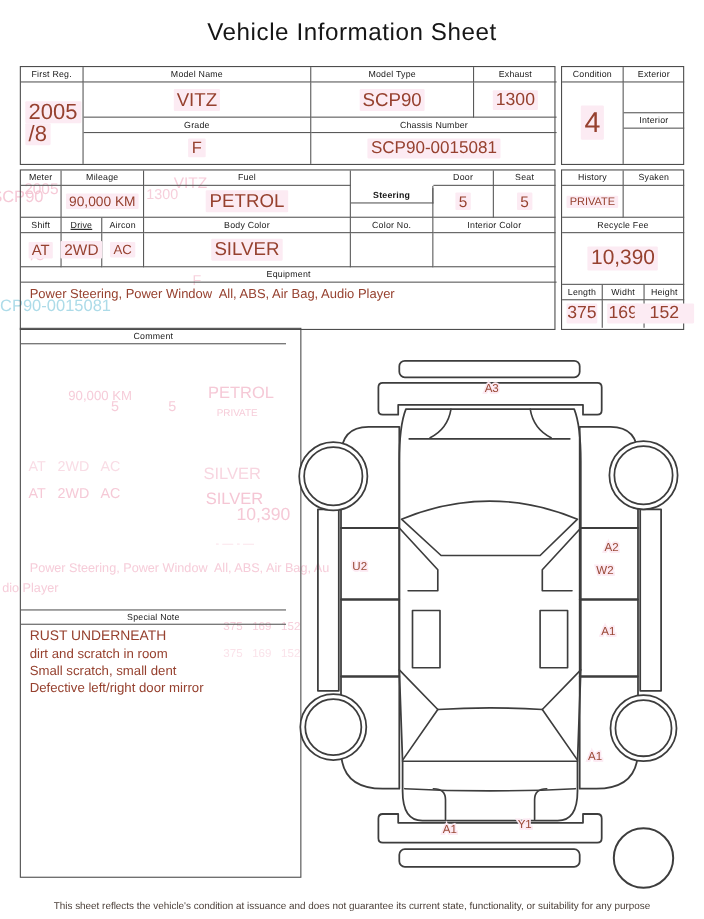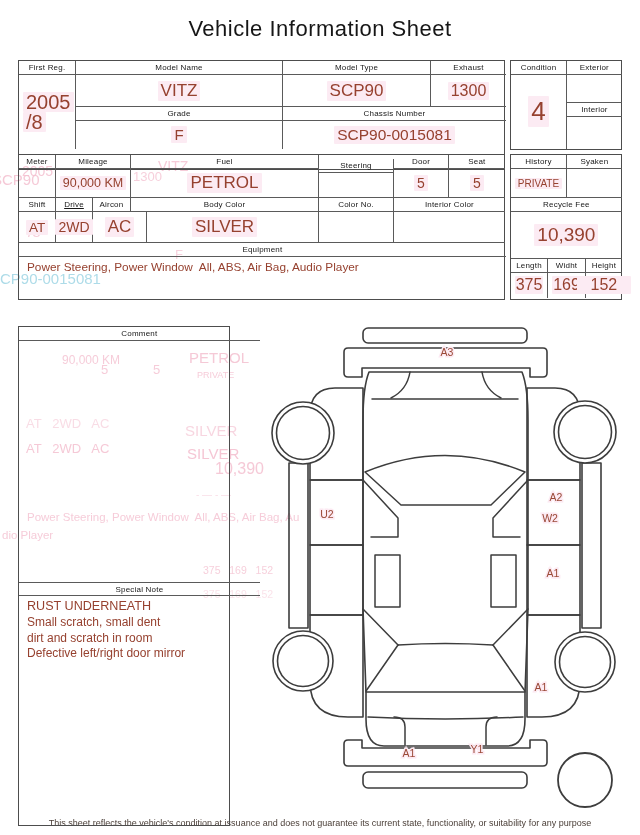--- a/index.html
+++ b/index.html
@@ -50,21 +50,21 @@
       <div class="ghost" style="left: 215px; top: 461px; font-size: 16px; opacity: 0.85;">10,390</div>
       <div class="ghost" style="left: 196px; top: 490px; font-size: 10px; opacity: 0.5;">- — - —</div>
       <div class="ghost" style="left: 27px; top: 512px; font-size: 11.5px; opacity: 0.8;">Power Steering, Power Window  All, ABS, Air Bag, Au</div>
       <div class="ghost" style="left: 2px; top: 530px; font-size: 11.5px; opacity: 0.8;">dio Player</div>
       <div class="ghost" style="left: 203px; top: 565px; font-size: 10.5px; opacity: 0.75;">375   169   152</div>
       <div class="ghost" style="left: 203px; top: 589px; font-size: 10.5px; opacity: 0.45;">375   169   152</div>
     </div>
 
   <div class="title">Vehicle Information Sheet</div>
 
-  <div class="box" style="left:18px;top:60px;width:487px;height:110px;">
+  <div class="box" style="left:18px;top:60px;width:487px;height:90px;">
     <div class="cell hd br bb" style="left:0;top:0;width:57px;height:14px;">First Reg.</div>
     <div class="cell vl br" style="left:0;top:14px;width:57px;height:73.6px;flex-direction:column;align-items:flex-start;justify-content:center;padding-left:4px;font-size:20px;line-height:20px;margin-top:0;">
       <span class="halo">2005</span>
       <span class="halo">/8</span>
     </div>
     <div class="cell hd br bb" style="left:57px;top:0;width:207px;height:14px;">Model Name</div>
     <div class="cell vl br bb" style="left:57px;top:14px;width:207px;height:32px;font-size:17px;">
         <span class="halo">VITZ</span>
       </div>
     <div class="cell hd br bb" style="left:264px;top:0;width:148px;height:14px;">Model Type</div>
@@ -100,41 +100,41 @@
     <div class="cell hd br bb" style="left:0;top:0;width:37px;height:14px;">Meter</div>
     <div class="cell vl br bb" style="left:0;top:14px;width:37px;height:29px;font-size:11px;"></div>
     <div class="cell hd br bb" style="left:37px;top:0;width:75px;height:14px;text-align:right;">Mileage</div>
     <div class="cell vl br bb" style="left:37px;top:14px;width:75px;height:29px;font-size:12.5px;">
         <span class="halo">90,000 KM</span>
       </div>
     <div class="cell hd br bb" style="left:112px;top:0;width:188px;height:14px;">Fuel</div>
     <div class="cell vl br bb" style="left:112px;top:14px;width:188px;height:29px;font-size:17px;">
         <span class="halo">PETROL</span>
       </div>
-    <div class="cell hd br bb" style="left:300px;top:4px;width:75px;height:14px;">Steering</div>
+    <div class="cell hd br bb" style="left:300px;top:16px;width:75px;height:14px;font-weight:bold;">Steering</div>
     <div class="cell vl br bb" style="left:300px;top:14px;width:75px;height:29px;font-size:12px;"></div>
     <div class="cell hd br bb" style="left:375px;top:0;width:55px;height:14px;">Door</div>
     <div class="cell vl br bb" style="left:375px;top:14px;width:55px;height:29px;font-size:14px;">
         <span class="halo">5</span>
       </div>
     <div class="cell hd bb" style="left:430px;top:0;width:55.8px;height:14px;">Seat</div>
     <div class="cell vl bb" style="left:430px;top:14px;width:55.8px;height:29px;font-size:14px;">
         <span class="halo">5</span>
       </div>
 
     <div class="cell hd br bb" style="left:0;top:43px;width:37px;height:14px;">Shift</div>
     <div class="cell vl br bb" style="left:0;top:57px;width:37px;height:31px;font-size:13.5px;">
         <span class="halo">AT</span>
       </div>
     <div class="cell hd br bb" style="left:37px;top:43px;width:37px;height:14px;text-decoration:underline;">Drive</div>
     <div class="cell vl br bb" style="left:37px;top:57px;width:37px;height:31px;font-size:14px;">
         <span class="halo">2WD</span>
       </div>
     <div class="cell hd br bb" style="left:74px;top:43px;width:38px;height:14px;">Aircon</div>
-    <div class="cell vl br bb" style="left:74px;top:57px;width:54px;height:31px;font-size:17px;">
+    <div class="cell vl br bb" style="left:74px;top:57px;width:38px;height:31px;font-size:12px;">
         <span class="halo">AC</span>
       </div>
     <div class="cell hd br bb" style="left:112px;top:43px;width:188px;height:14px;">Body Color</div>
     <div class="cell vl br bb" style="left:112px;top:57px;width:188px;height:31px;font-size:17px;">
         <span class="halo">SILVER</span>
       </div>
     <div class="cell hd br bb" style="left:300px;top:43px;width:75px;height:14px;">Color No.</div>
     <div class="cell vl br bb" style="left:300px;top:57px;width:75px;height:31px;font-size:12px;"></div>
     <div class="cell hd bb" style="left:375px;top:43px;width:110.8px;height:14px;">Interior Color</div>
     <div class="cell vl bb" style="left:375px;top:57px;width:110.8px;height:31px;font-size:12px;"></div>
@@ -161,27 +161,27 @@
     <div class="cell hd br bb" style="left:37px;top:104px;width:38px;height:14px;">Widht</div>
     <div class="cell vl br" style="left:37px;top:118px;width:38px;height:24.6px;font-size:16px;">
         <span class="halo" style="padding:0 1px;">169</span>
       </div>
     <div class="cell hd bb" style="left:75px;top:104px;width:35.8px;height:14px;">Height</div>
     <div class="cell vl" style="left:75px;top:118px;width:35.8px;height:24.6px;font-size:16px;">
         <span class="halo" style="padding:0 14px;">152</span>
       </div>
   </div>
 
-  <div class="box" style="left:18px;top:326px;width:212px;height:500px;">
+  <div class="box" style="left:18px;top:298px;width:256px;height:500px;">
     <div class="cell hd bb" style="left:0;top:0;width:240.8px;height:14px;">Comment</div>
     <div class="cell hd bt bb" style="left:0;top:255px;width:240.8px;height:14px;">Special Note</div>
     <div class="notes">
       <div>RUST UNDERNEATH</div>
+      <div>dirt and scratch in room</div>
       <div>Small scratch, small dent</div>
-      <div>dirt and scratch in room</div>
       <div>Defective left/right door mirror</div>
     </div>
   </div>
 
   <svg style="position:absolute;left:270px;top:315px;z-index:2;" width="370" height="495" viewBox="0 0 370 495">
     <g fill="none" stroke="#3d3d3d" stroke-width="1.6" stroke-linejoin="round" stroke-linecap="round">
 
       <rect x="19" y="148" width="19" height="165"></rect>
       <rect x="312" y="148" width="19" height="165"></rect>
 

